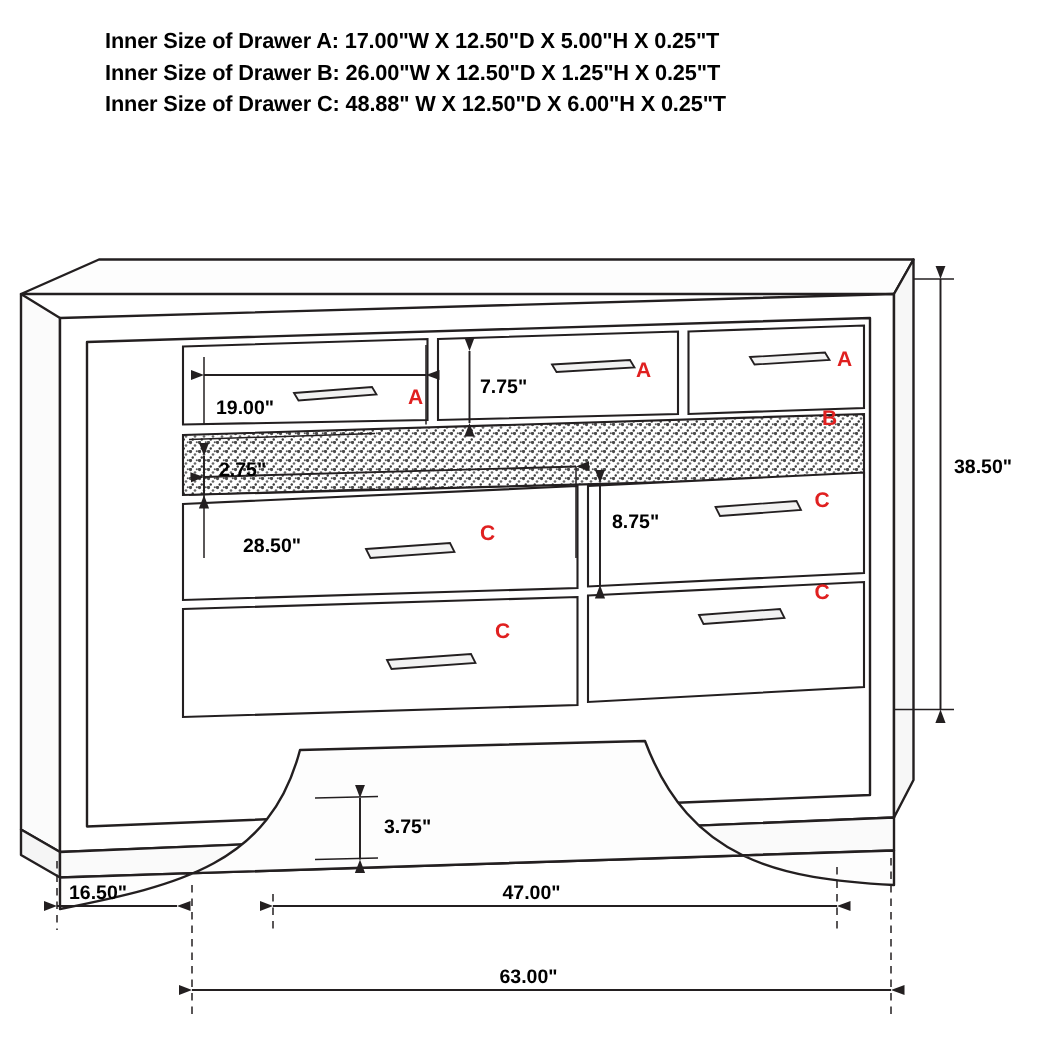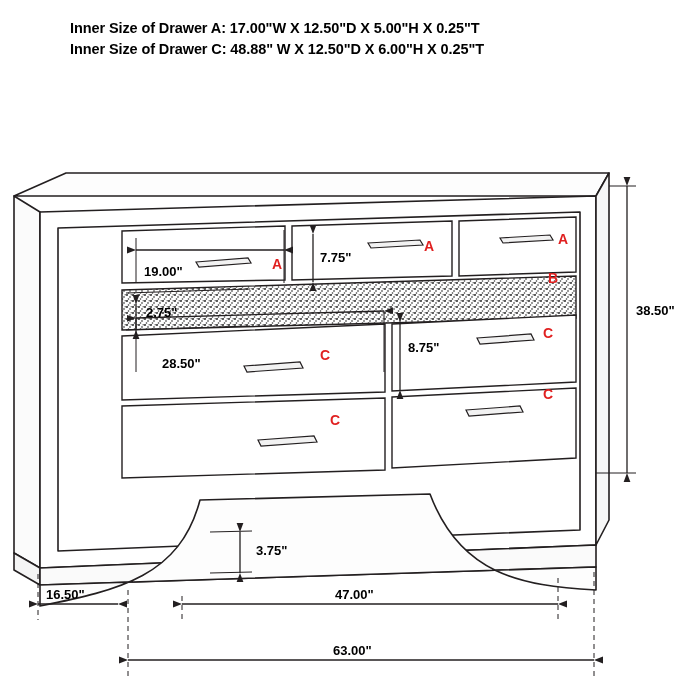--- a/index.html
+++ b/index.html
@@ -54,20 +54,21 @@
     white-space: nowrap;
   }
 </style>
 </head>
 <body>
 
 <div id="stage">
 
   <div class="spec-block">
     <span class="spec-line">Inner Size of Drawer A: 17.00"W X 12.50"D X 5.00"H X 0.25"T</span>
+    <span class="spec-line">Inner Size of Drawer B: 26.00"W X 12.50"D X 1.25"H X 0.25"T</span>
     <span class="spec-line">Inner Size of Drawer C: 48.88" W X 12.50"D X 6.00"H X 0.25"T</span>
   </div>
 
   <svg class="drawing" viewBox="0 0 700 700">
     <defs>
       <pattern id="glitter" width="6" height="6" patternUnits="userSpaceOnUse">
         <rect width="6" height="6" fill="#ffffff"></rect>
         <circle cx="1" cy="1" r="1.1" fill="#4a4a4a"></circle>
         <circle cx="4" cy="3" r="0.9" fill="#6a6a6a"></circle>
         <circle cx="2.5" cy="5" r="0.8" fill="#3a3a3a"></circle>

